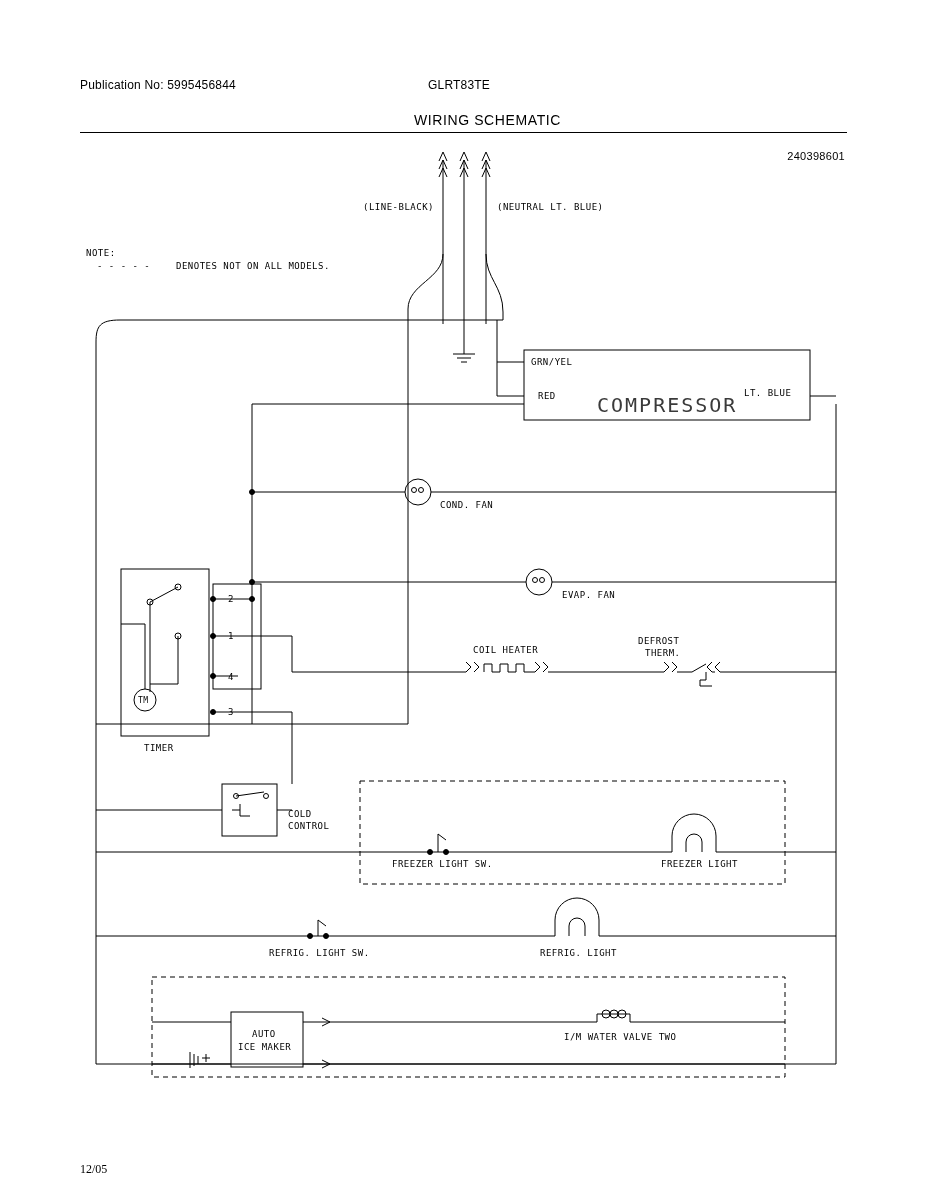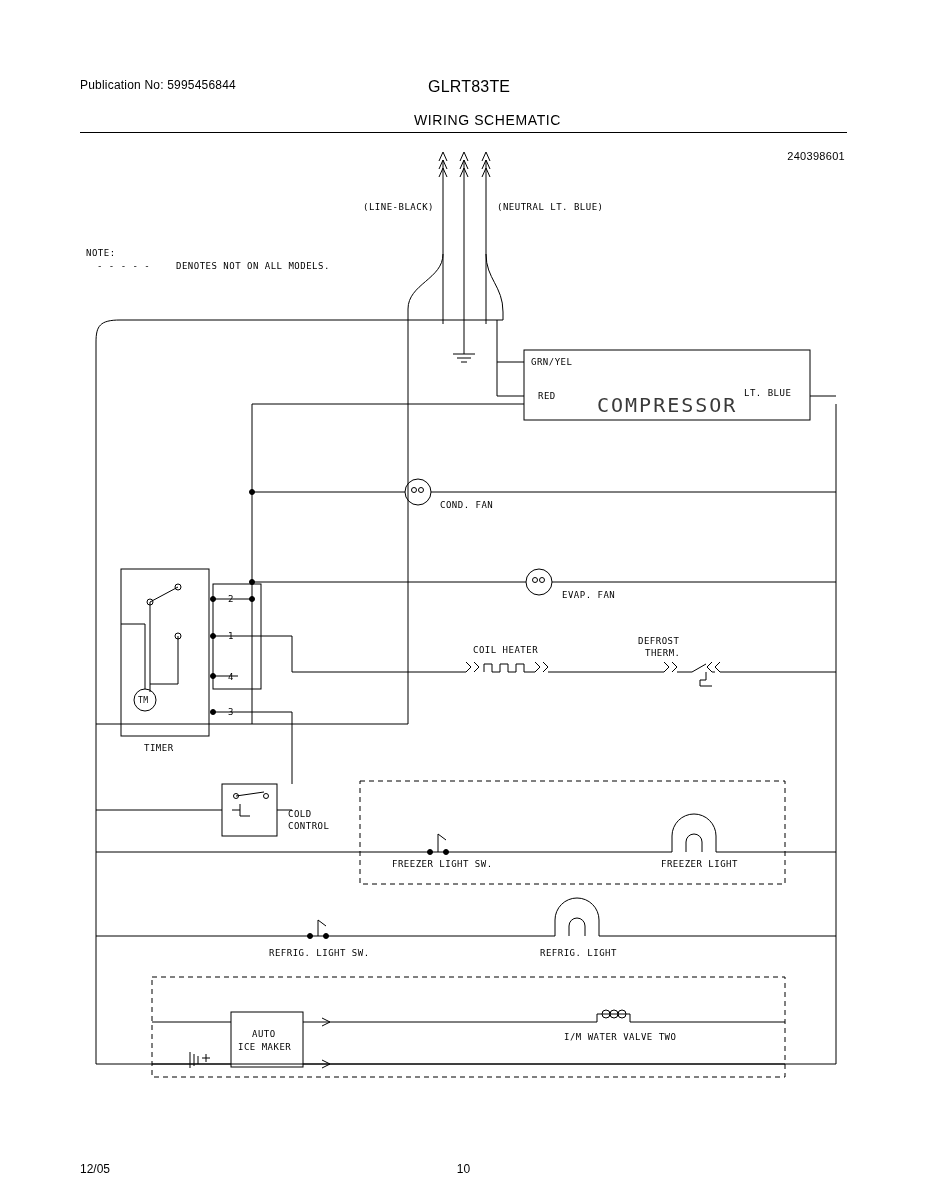--- a/index.html
+++ b/index.html
@@ -24,21 +24,21 @@
   }
   .hdr-left {
     position: absolute;
     left: 80px; top: 54px;
     font-size: 12px;
     letter-spacing: 0.2px;
   }
   .hdr-center {
     position: absolute;
     left: 428px; top: 54px;
-    font-size: 16px;
+    font-size: 12px;
     letter-spacing: 0.2px;
   }
   .title {
     position: absolute;
     left: 0; top: 88px;
     width: 927px;
     text-align: center;
     font-size: 14px;
     letter-spacing: 0.6px;
     padding-left: 24px;
@@ -53,20 +53,21 @@
   .docnum {
     position: absolute;
     right: 82px; top: 126px;
     font-size: 11px;
     letter-spacing: 0.3px;
   }
   .footer-left {
     position: absolute;
     left: 80px; top: 1138px;
     font-size: 12px;
+    font-family: Liberation Serif, serif;
   }
   .footer-center {
     position: absolute;
     left: 0; top: 1138px;
     width: 927px;
     text-align: center;
     font-size: 12px;
   }
   .svg-wrap {
     position: absolute;
@@ -328,14 +329,13 @@
     <text class="lbl" x="269" y="932">REFRIG. LIGHT SW.</text>
     <text class="lbl" x="540" y="932">REFRIG. LIGHT</text>
 
     <text class="lbl" x="252" y="1013">AUTO</text>
     <text class="lbl" x="238" y="1026">ICE MAKER</text>
     <text class="lbl" x="564" y="1016">I/M WATER VALVE TWO</text>
   </svg>
   </div>
 
   <div class="footer-left">12/05</div>
-  <div class="footer-center">10</div>
 </div>
 
 </body></html>

